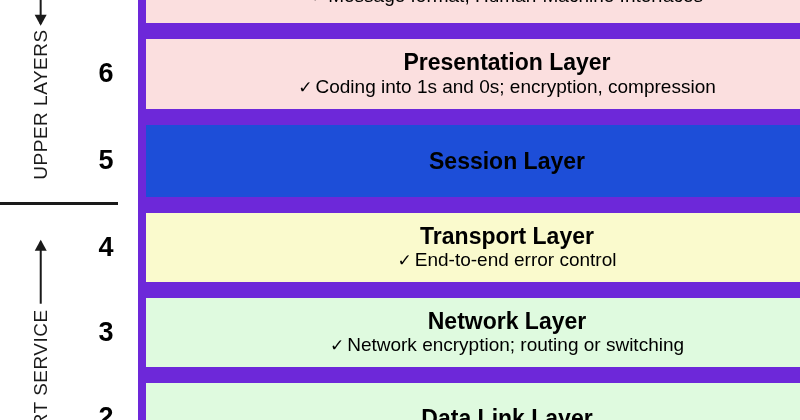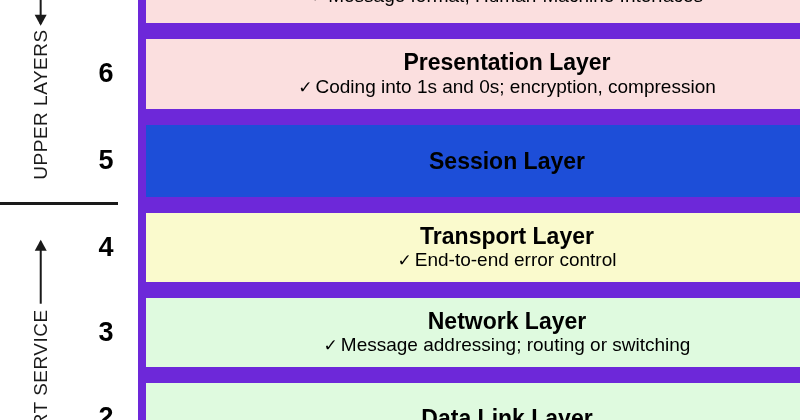--- a/index.html
+++ b/index.html
@@ -218,20 +218,20 @@
       </div>
       <div class="layer-row" style="top: 117px; height: 88px; background: #1d4ed8;">
         <div class="layer-title">Session Layer</div>
       </div>
       <div class="layer-row" style="top: 205px; height: 85px; background: rgb(250, 250, 205);">
         <div class="layer-title">Transport Layer</div>
         <div class="layer-desc"><span class="check">✓</span><span>End-to-end error control</span></div>
       </div>
       <div class="layer-row" style="top: 290px; height: 85px; background: rgb(223, 250, 223);">
         <div class="layer-title">Network Layer</div>
-        <div class="layer-desc"><span class="check">✓</span><span>Message addressing; routing or switching</span></div>
+        <div class="layer-desc"><span class="check">✓</span><span>Network encryption; routing or switching</span></div>
       </div>
       <div class="layer-row" style="top: 375px; height: 86px; background: rgb(223, 250, 223);">
         <div class="layer-title">Data Link Layer</div>
       </div>
     </div>
 
 </div>
 
 </body></html>

